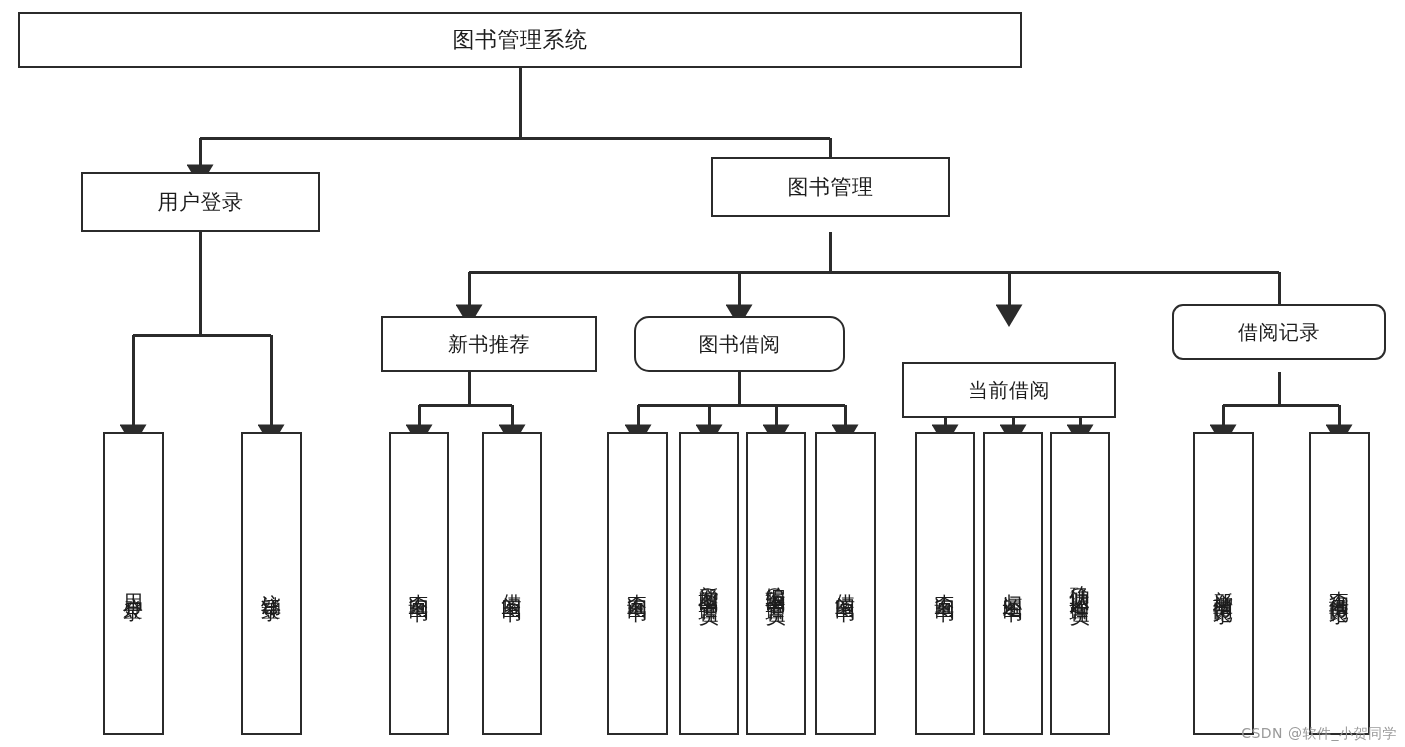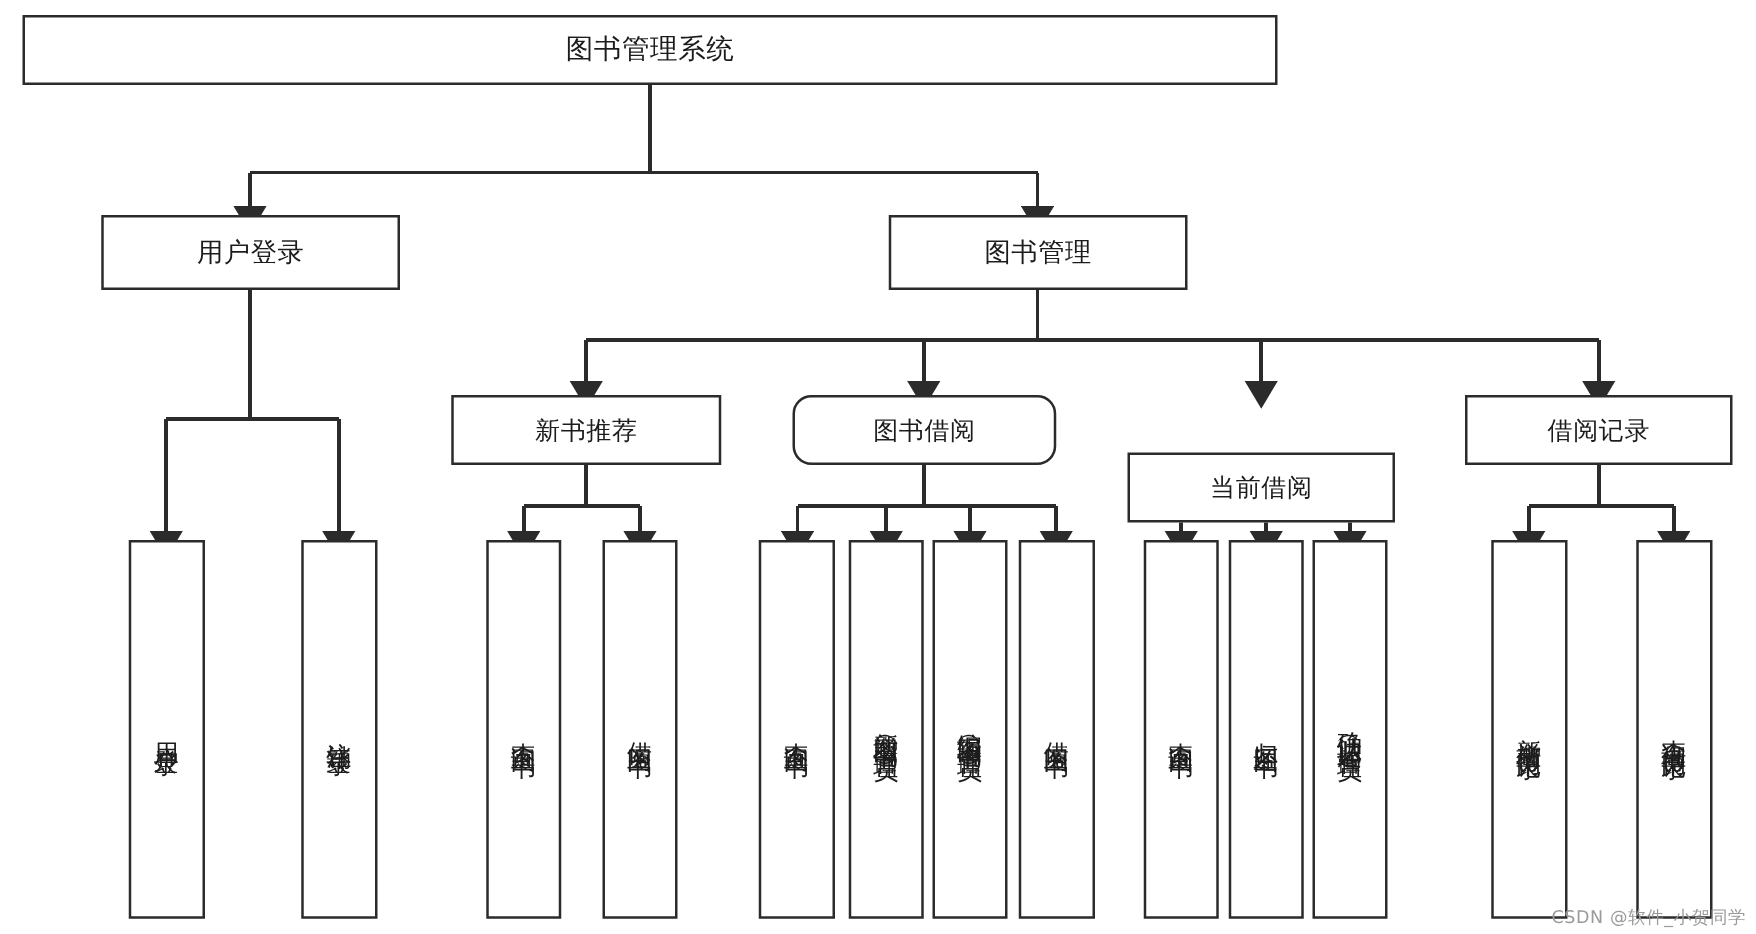--- a/index.html
+++ b/index.html
@@ -132,34 +132,34 @@
     </g>
   </svg>
 
   <div class="node level0" style="left:18px; top:12px; width:1004px; height:56px;">
     <span class="label">图书管理系统</span>
   </div>
 
   <div class="node level1" style="left:81px; top:172px; width:239px; height:60px;">
     <span class="label">用户登录</span>
   </div>
-  <div class="node level1" style="left:711px; top:172px; width:239px; height:60px;">
+  <div class="node level1" style="left:711px; top:157px; width:239px; height:60px;">
     <span class="label">图书管理</span>
   </div>
 
-  <div class="node level2" style="left:361px; top:316px; width:216px; height:56px;">
+  <div class="node level2" style="left:381px; top:316px; width:216px; height:56px;">
     <span class="label">新书推荐</span>
   </div>
   <div class="node level2" style="left:634px; top:316px; width:211px; height:56px;border-radius:15px;">
     <span class="label">图书借阅</span>
   </div>
   <div class="node level2" style="left:902px; top:316px; width:214px; height:56px;margin-top:46px;">
     <span class="label">当前借阅</span>
   </div>
-  <div class="node level2" style="left:1172px; top:316px; width:214px; height:56px;">
+  <div class="node level2" style="left:1172px; top:304px; width:214px; height:56px;border-radius:11px;">
     <span class="label">借阅记录</span>
   </div>
 
   <div class="node leaf" style="left:103px; top:432px; width:61px; height:303px;">
     <span class="label">用户登录</span>
   </div>
   <div class="node leaf" style="left:241px; top:432px; width:61px; height:303px;">
     <span class="label">注销登录</span>
   </div>
 

